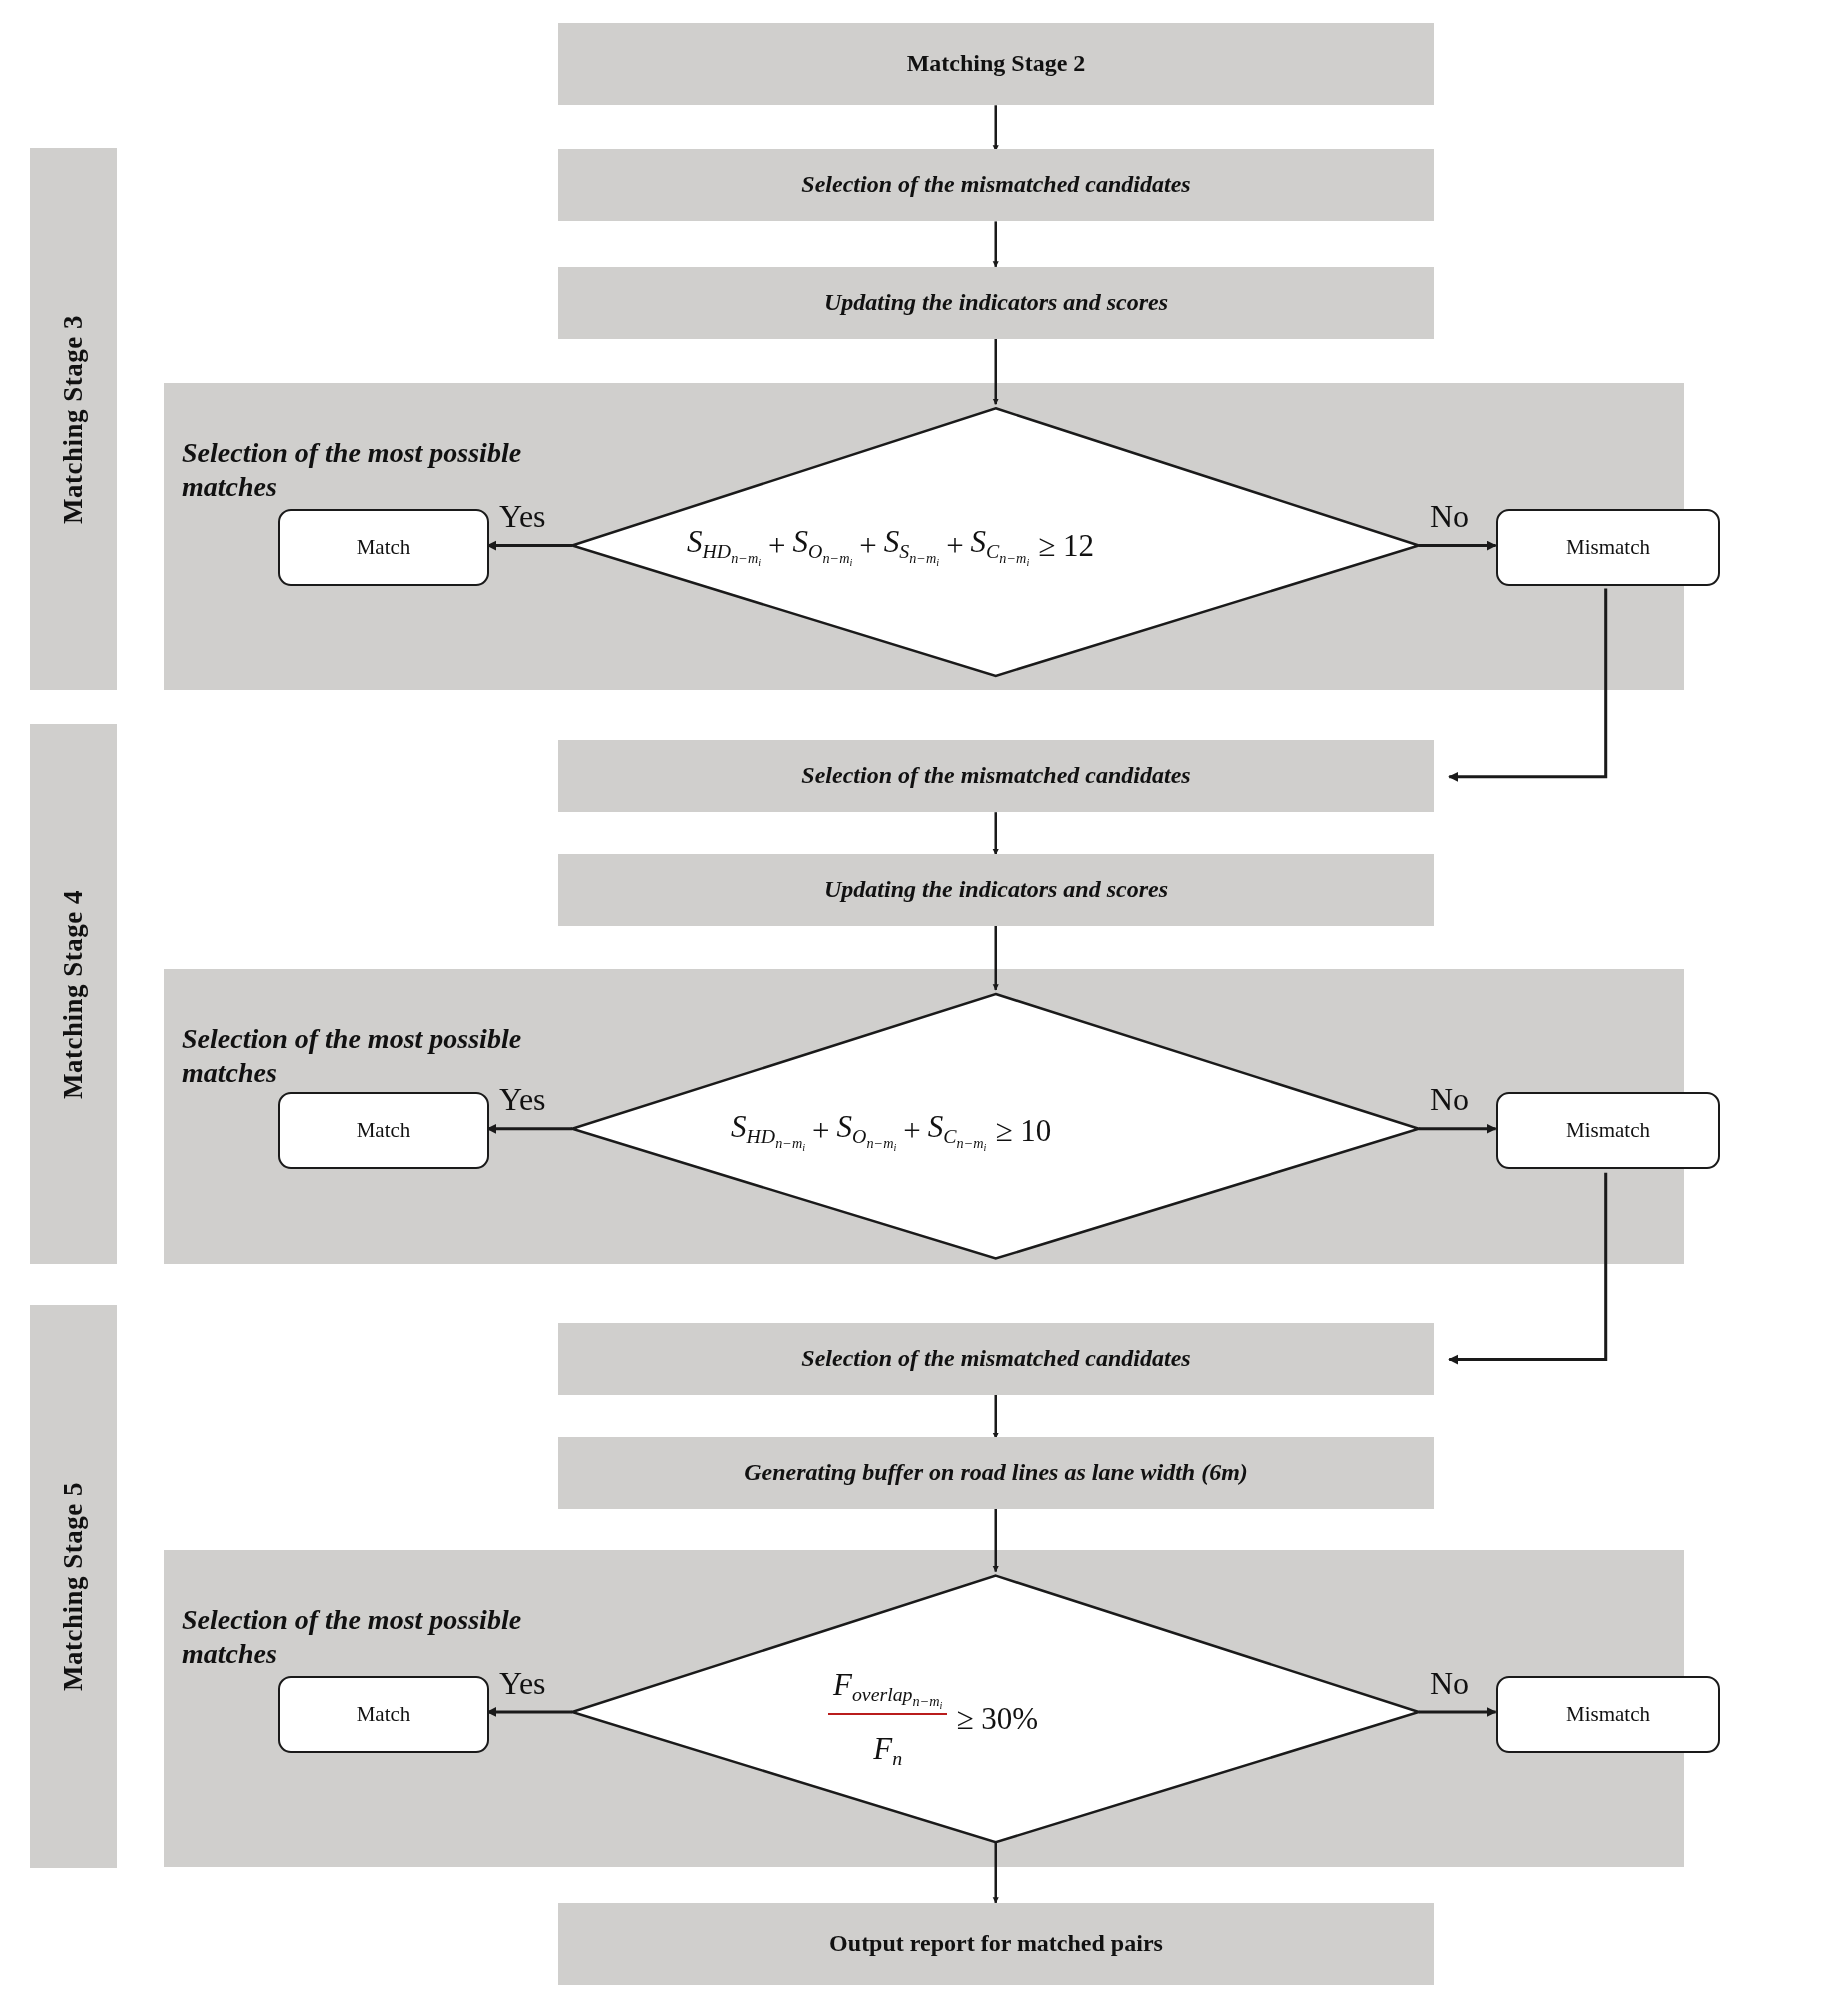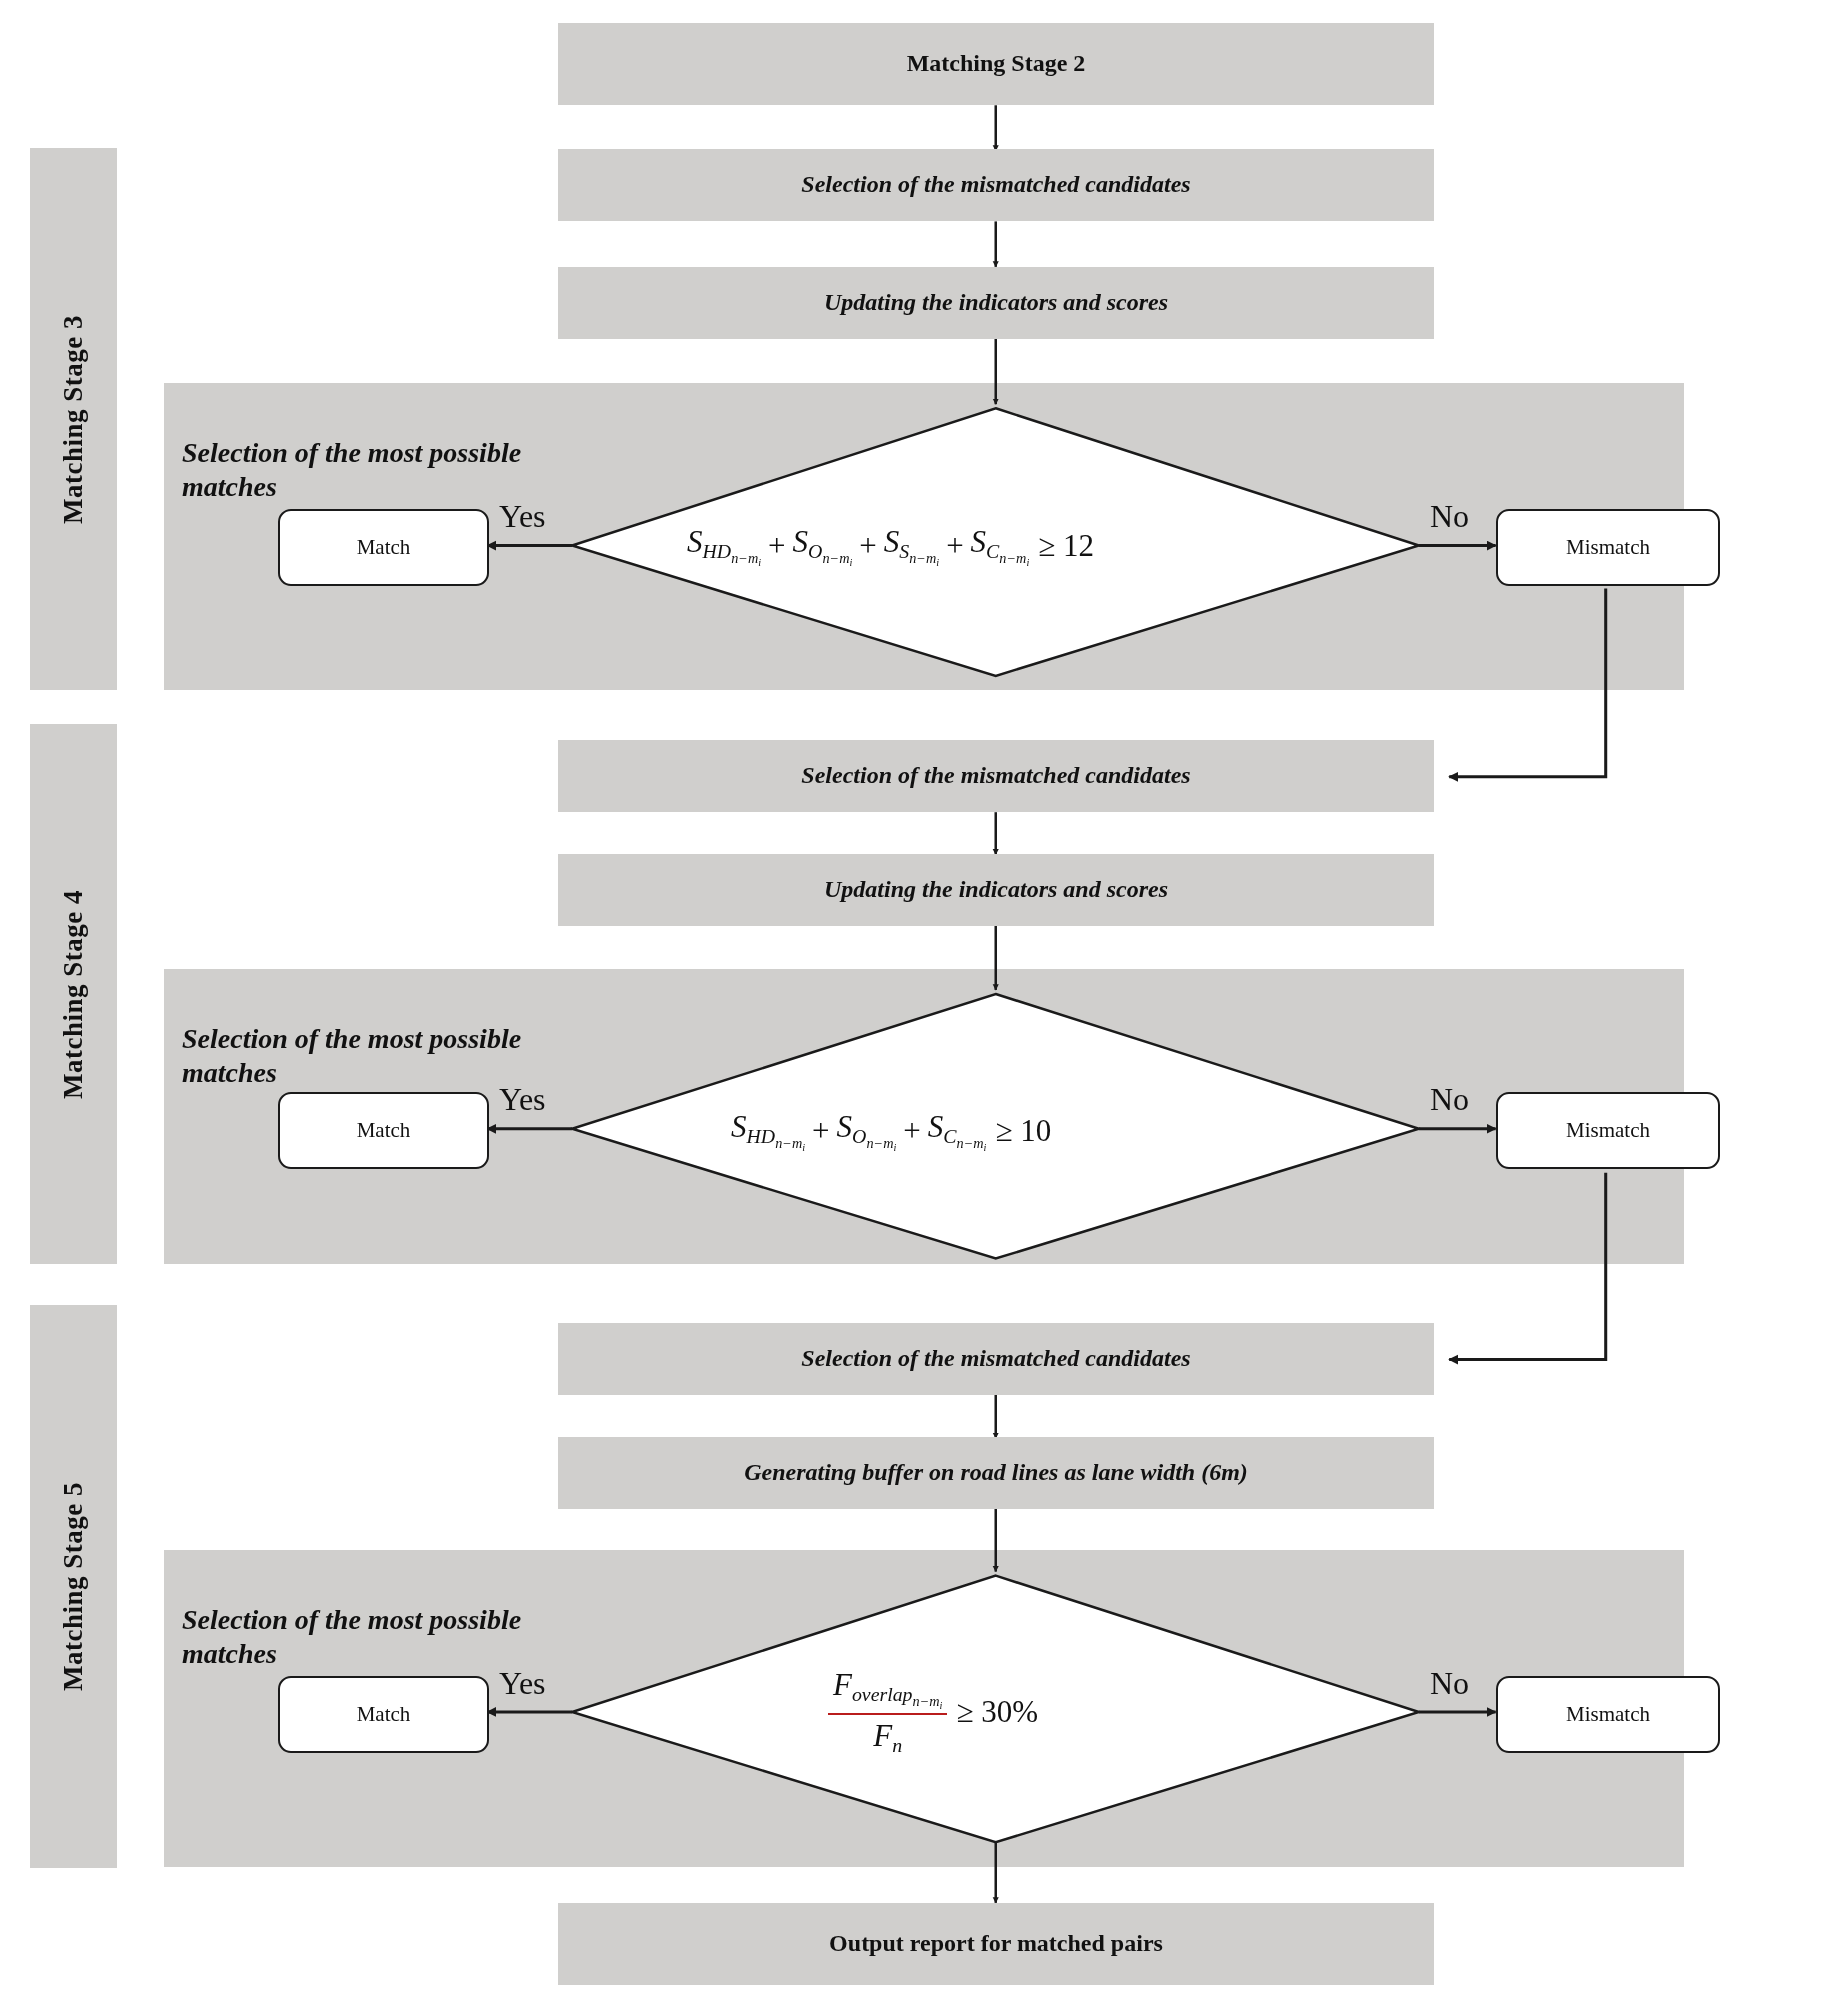--- a/index.html
+++ b/index.html
@@ -39,21 +39,21 @@
   }
   .formula{
     position:absolute;font-family:"Liberation Serif", serif;font-style:italic;
     font-size:31px;color:#111;white-space:nowrap;display:flex;align-items:center;
   }
   .formula .up{font-style:normal;}
   .formula sub{font-size:0.64em;font-style:italic;vertical-align:-0.32em;}
   .formula sub sub{font-size:0.72em;vertical-align:-0.3em;}
   .frac{display:inline-flex;flex-direction:column;align-items:center;justify-content:center;vertical-align:middle;}
   .frac .num{padding:0 5px 2px 5px;border-bottom:2px solid #b91c1c;}
-  .frac .den{padding:3px 5px 0 5px;}
+  .frac .den{padding:16px 5px 0 5px;}
   .cmp{font-style:normal;padding-left:9px;}
 </style>
 </head>
 <body>
 
 <div id="root">
 
   <div class="band" style="left:164px;top:383px;width:1520px;height:307px;"></div>
   <div class="band" style="left:164px;top:969px;width:1520px;height:295px;"></div>
   <div class="band" style="left:164px;top:1550px;width:1520px;height:317px;"></div>

